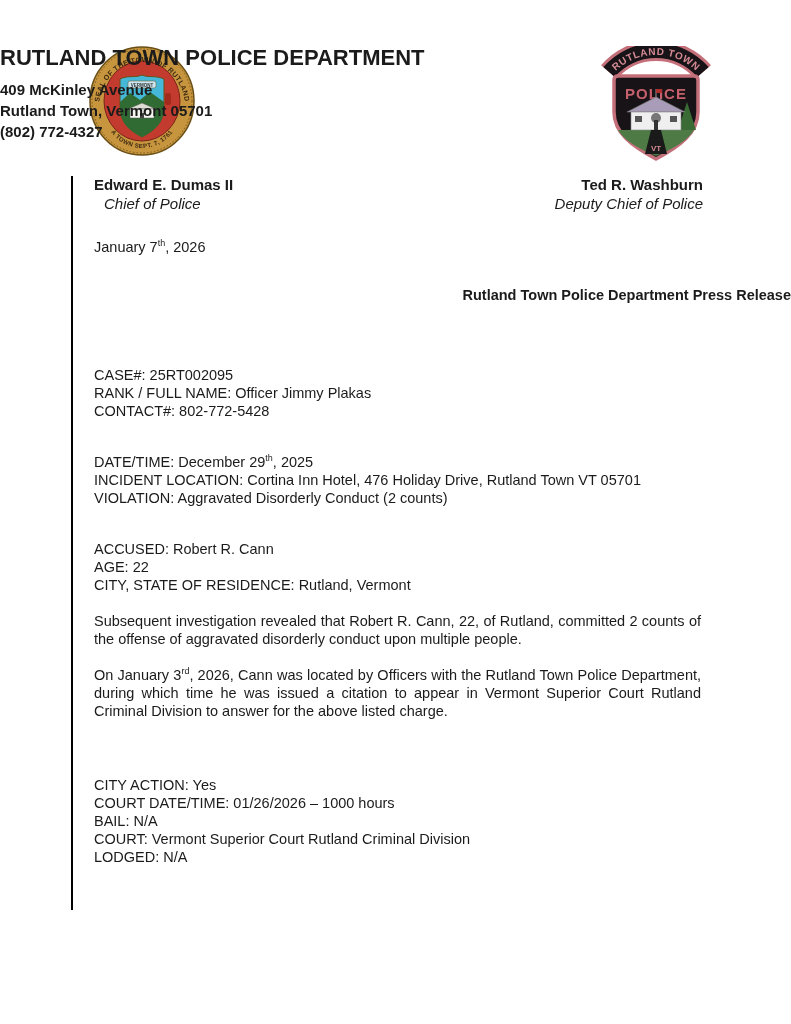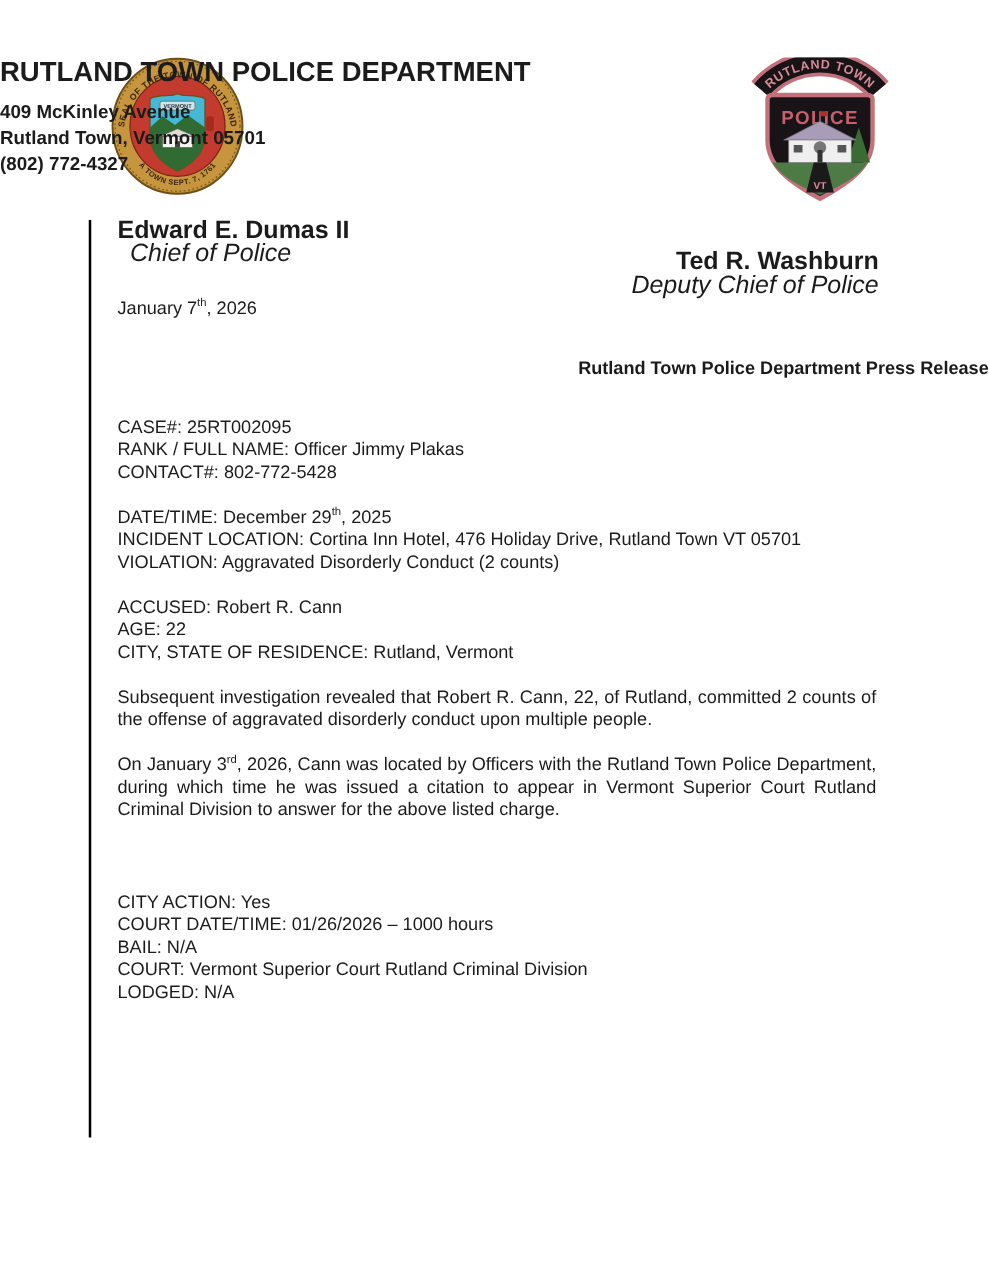--- a/index.html
+++ b/index.html
@@ -42,27 +42,27 @@
   .seal-wrap { position: absolute; left: 88px; top: 45px; }
   .patch-wrap { position: absolute; left: 601px; top: 46px; }
   
   .officials {
     position: absolute;
     top: 175px;
     left: 94px;
     width: 609px;
     display: flex;
     justify-content: space-between;
-    font-size: 20px;
+    font-size: 15px;
     line-height: 19px;
   }
   .official-name { font-weight: bold; }
   .official-title { font-style: italic; }
   .official-left .official-title { padding-left: 10px; }
-  .official-right { text-align: right; margin-top: 25px; }
+  .official-right { text-align: right; }
   
   .date-line {
     position: absolute;
     top: 239px;
     left: 94px;
     font-size: 14.5px;
   }
   
   .release-title {
     position: absolute;
@@ -75,21 +75,21 @@
   }
   
   .doc-body {
     position: absolute;
     top: 333px;
     left: 94px;
     width: 607px;
     font-size: 14.5px;
     line-height: 18px;
   }
-  .line-block { margin-bottom: 18px; }
+  .line-block { margin-bottom: 18px; margin-top: 33px; }
   .para-block > div {
     text-align: justify;
     margin-bottom: 18px;
   }
   .court-block { margin-top: 56px; }
   sup { font-size: 0.62em; line-height: 0; }
   svg text { font-family: "Liberation Sans", sans-serif; }
 </style>
 </head>
 <body>

